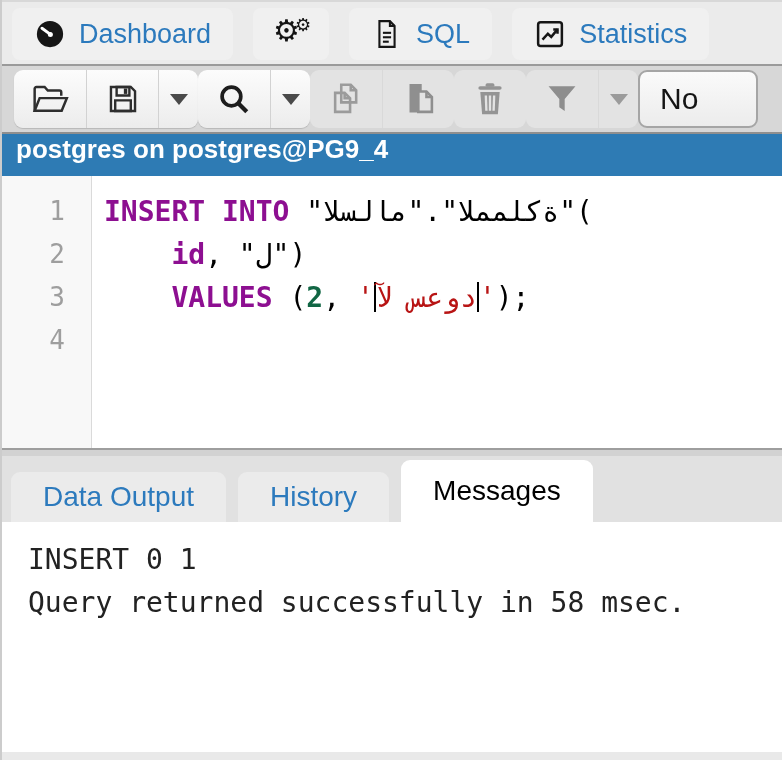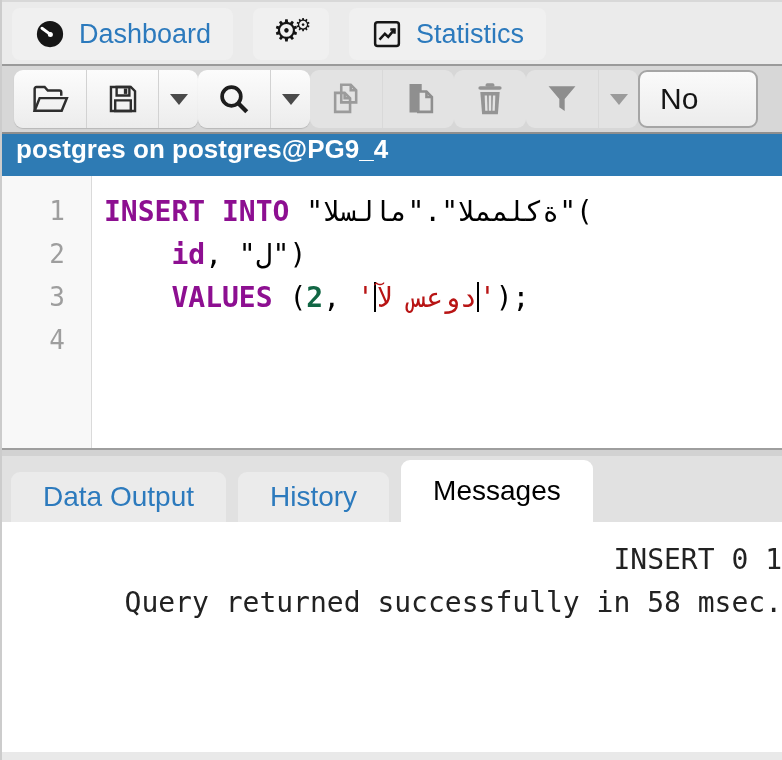--- a/index.html
+++ b/index.html
@@ -57,21 +57,21 @@
   .splitter { height:8px; background:#d2d2d2; border-top:2px solid #9e9e9e; }
 
   
   .out-tab-strip { height:66px; background:#e1e1e1; display:flex; align-items:flex-end; padding-left:9px; gap:12px; overflow:hidden; }
   .otab { display:inline-flex; align-items:center; height:50px; padding:0 32px; border-radius:9px 9px 0 0;
     background:#ebebeb; color:var(--tabblue); font-size:28px; white-space:nowrap; }
   .otab.active { height:62px; background:#ffffff; color:#000000; }
 
   
   .messages { height:230px; background:#ffffff; padding:16px 0 0 26px;
-    font-family:"DejaVu Sans Mono","DejaVu Sans",monospace; font-size:28px; color:#222222;text-align:right; }
+    font-family:"DejaVu Sans Mono","DejaVu Sans",monospace; font-size:28px; color:#222222; }
   .msg-line { height:43px; line-height:43px; white-space:pre; }
   .msg-line2 { }
 
   svg { display:block; }
 </style>
 </head>
 <body>
 
 <div class="window">
 
@@ -86,20 +86,32 @@
       </span>
       <span>Dashboard</span>
     </div>
     <div class="btab">
       <span class="bicon">
         <span class="gears-wrap">
             <span class="g1">⚙</span>
             <span class="g2">⚙</span>
           </span>
       </span>
+    </div>
+    <div class="btab">
+      <span class="bicon">
+        <svg width="28" height="32" viewBox="0 0 24 26" fill="none" stroke="#161616" stroke-width="1.8">
+            <path d="M5.5 2h9l4 4v18h-13z"></path>
+            <path d="M14.5 2v4h4"></path>
+            <line x1="8.5" y1="12" x2="15.5" y2="12"></line>
+            <line x1="8.5" y1="15.8" x2="15.5" y2="15.8"></line>
+            <line x1="8.5" y1="19.6" x2="13.5" y2="19.6"></line>
+          </svg>
+      </span>
+      <span>SQL</span>
     </div>
     <div class="btab">
       <span class="bicon">
         <svg width="30" height="30" viewBox="0 0 24 24" fill="none" stroke="#161616" stroke-width="2">
             <rect x="2.5" y="2.5" width="19" height="19" rx="2"></rect>
             <polyline points="6,16.5 10.3,11.8 13,14.3 18,8.3"></polyline>
             <polyline points="14.6,8.3 18,8.3 18,11.7"></polyline>
           </svg>
       </span>
       <span>Statistics</span>

